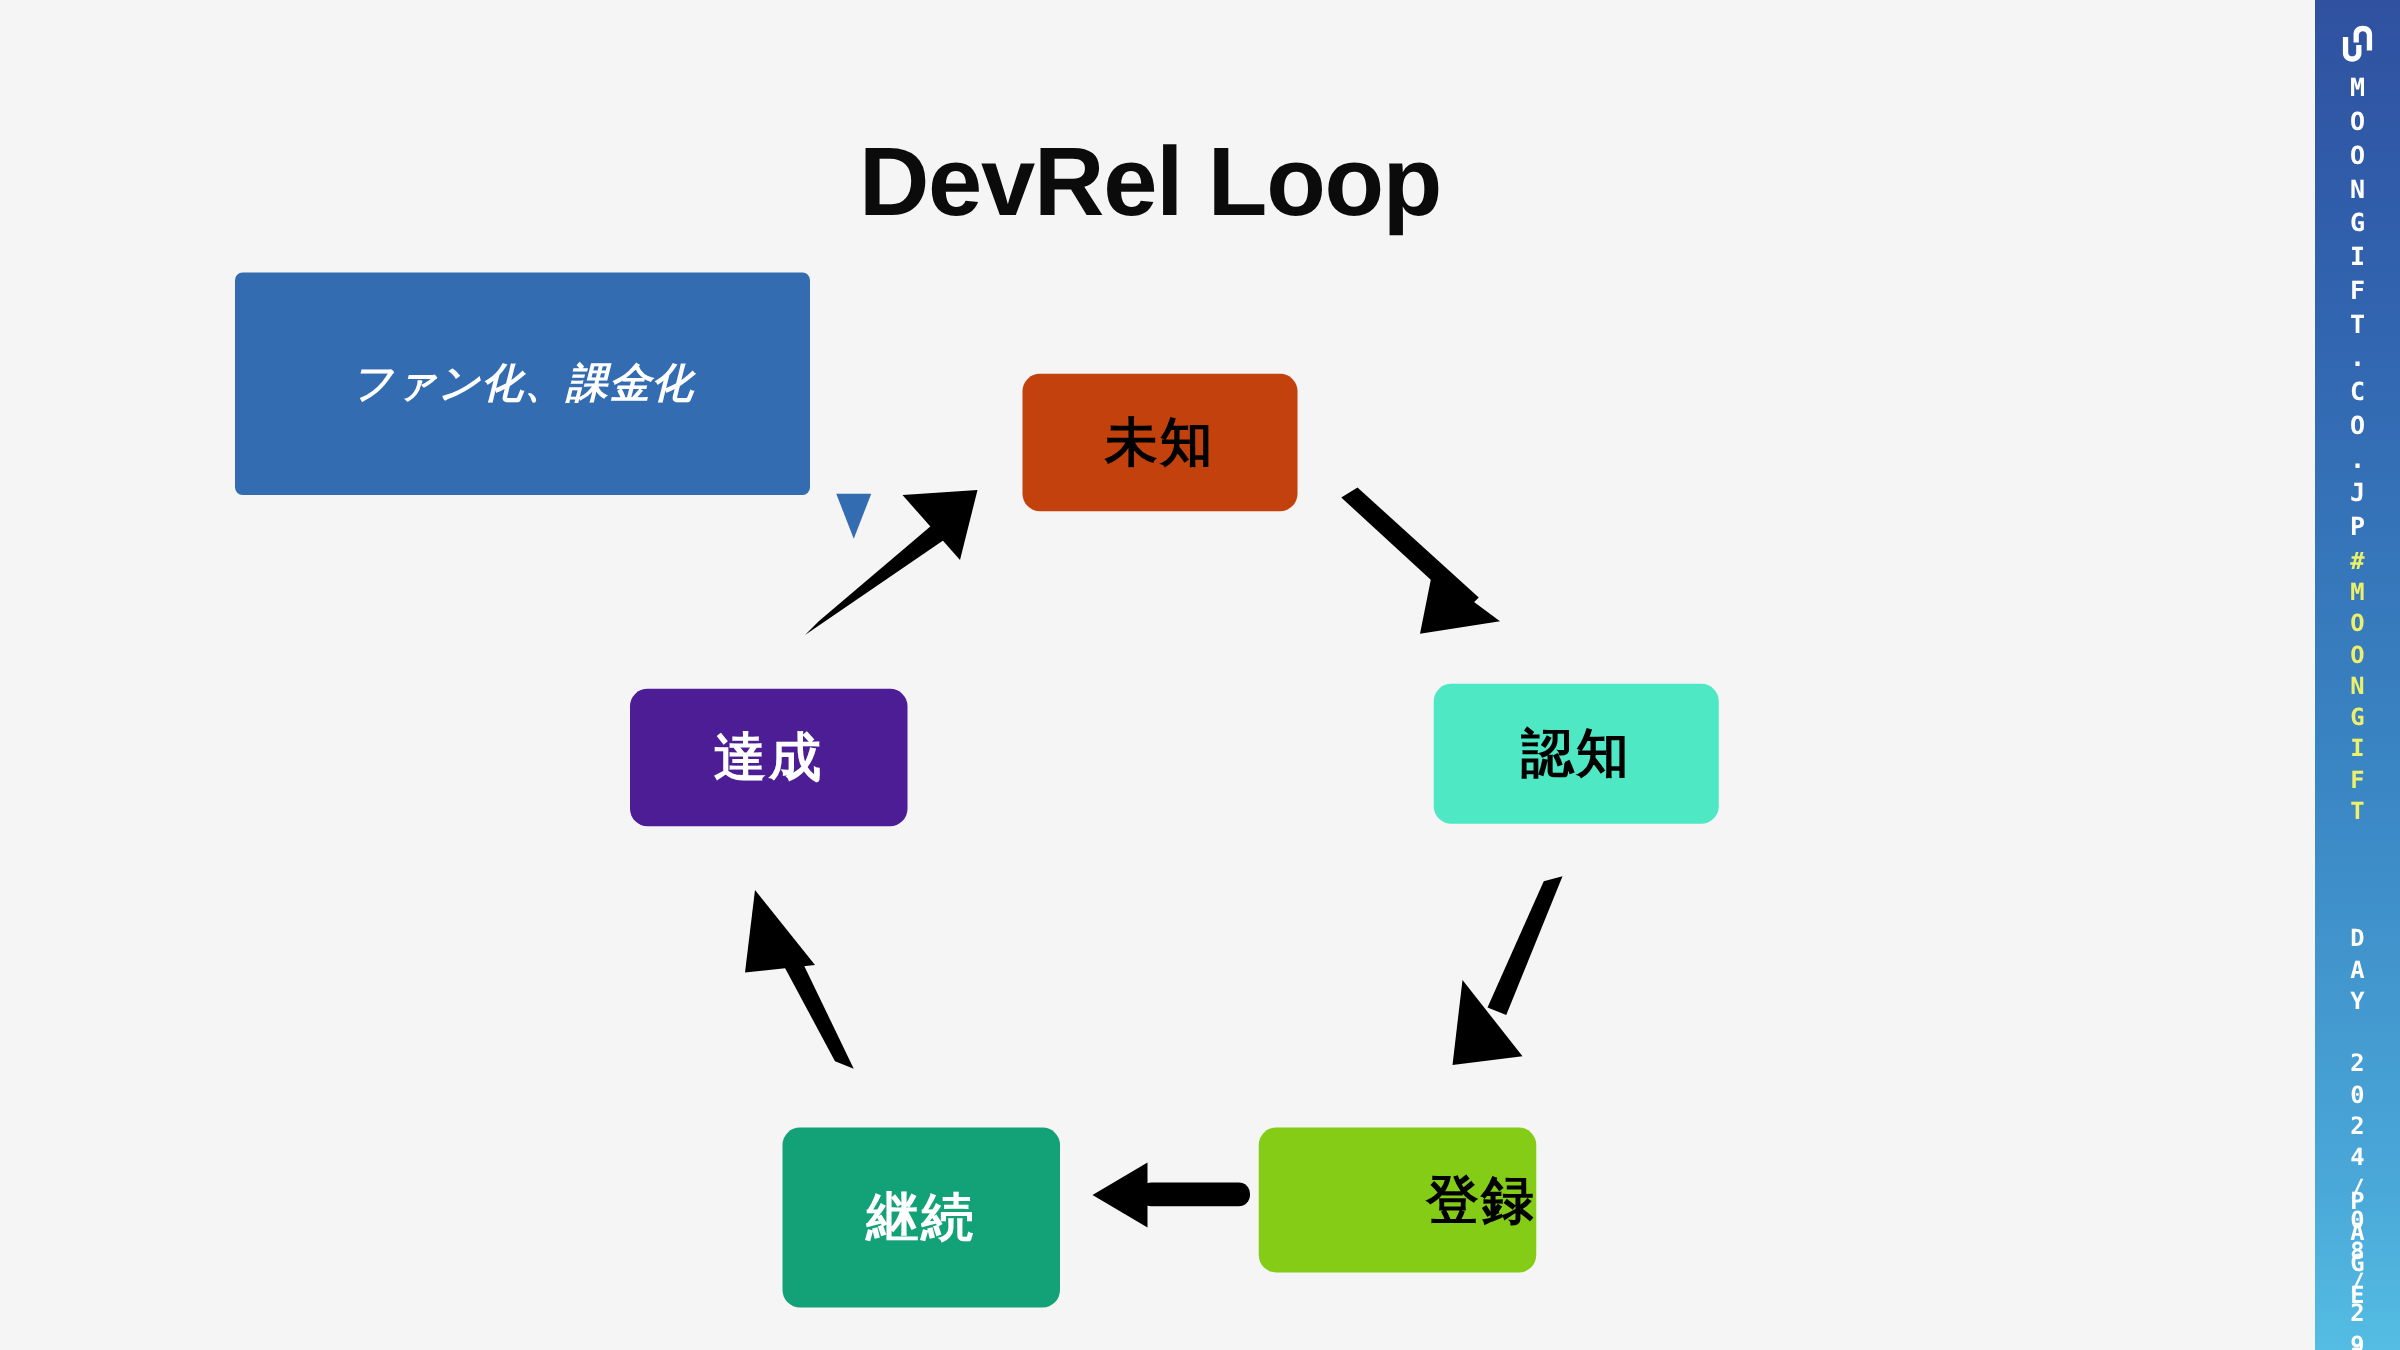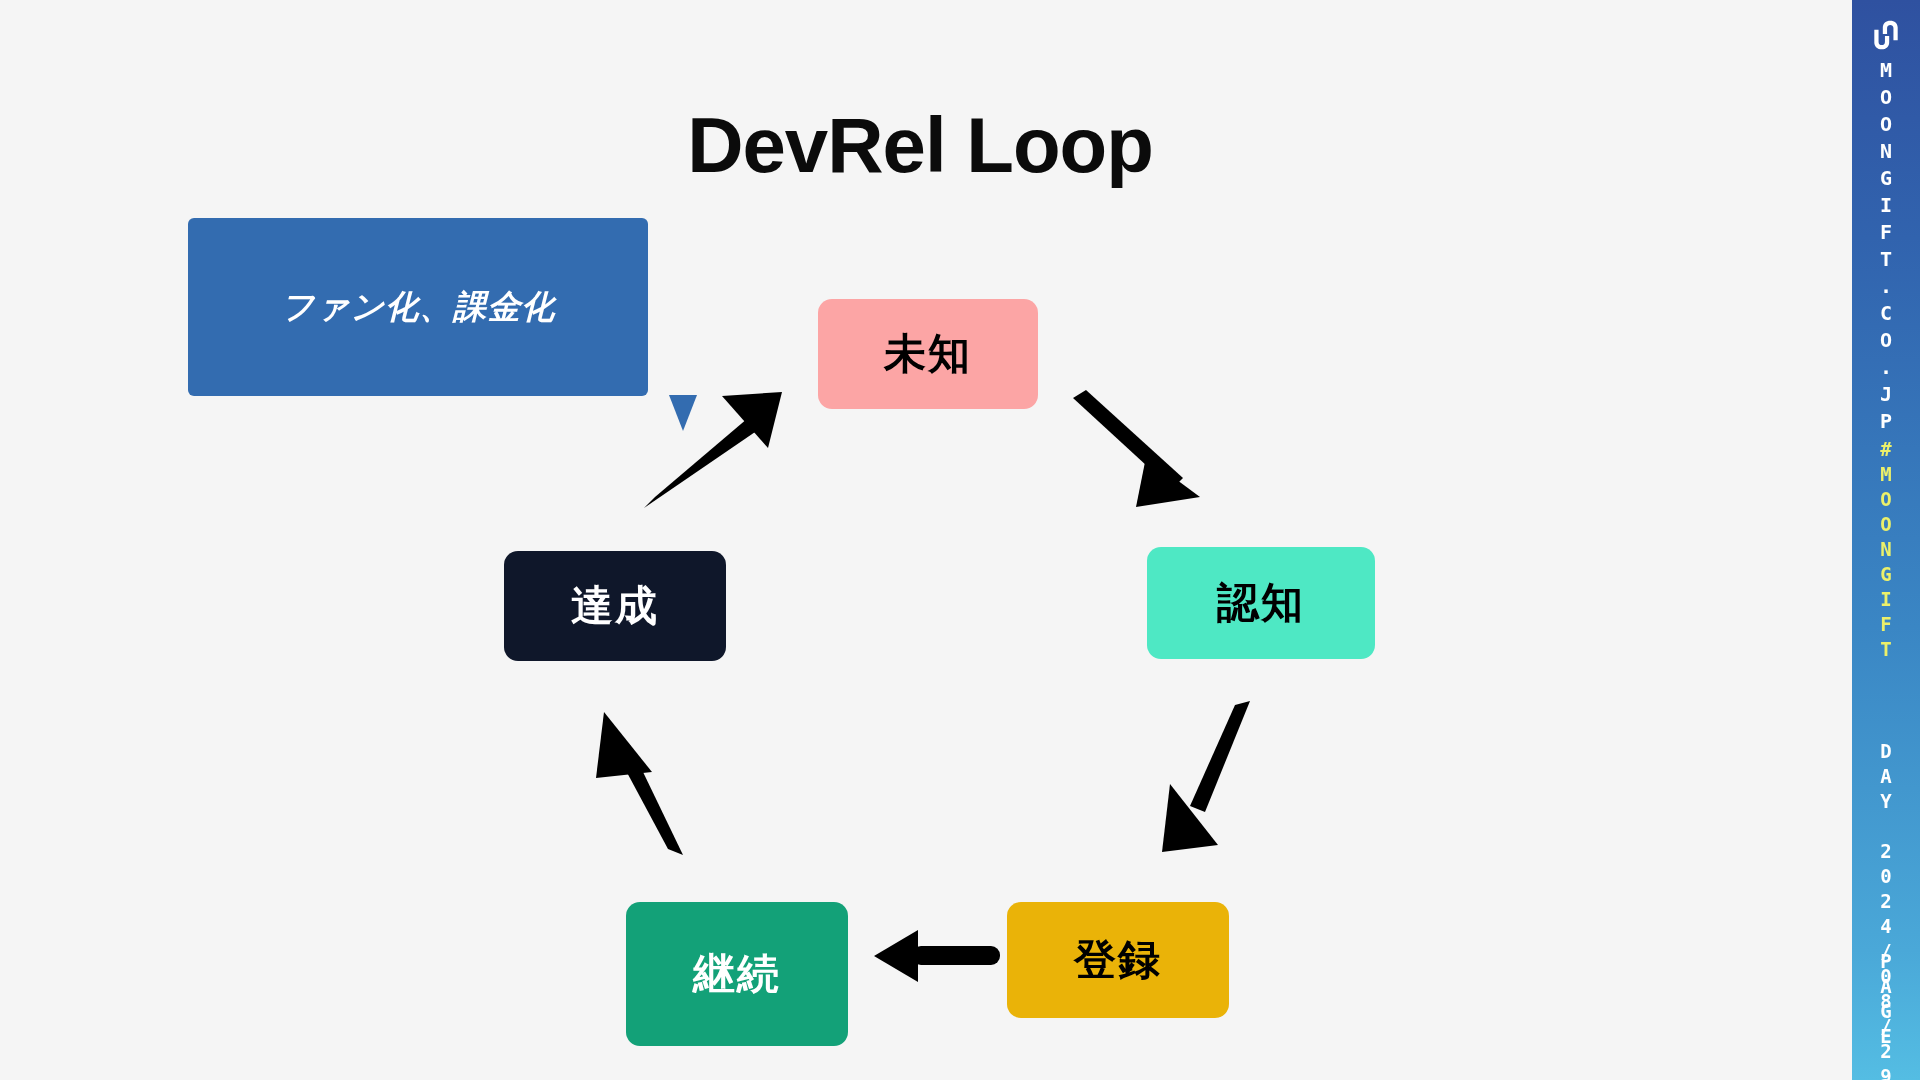--- a/index.html
+++ b/index.html
@@ -135,33 +135,33 @@
 
 <div id="slide" style="background: rgb(245, 245, 245);">
 
   <div id="page-title" style="color: rgb(11, 11, 11);">DevRel Loop</div>
 
   <div id="callout" style="background: rgb(51, 108, 176);">
     <div id="callout-text" style="color: rgb(255, 255, 255);">ファン化、課金化</div>
   </div>
   <div id="callout-tail" style="border-top-color: rgb(51, 108, 176);"></div>
 
-  <div class="node" id="node-unknown" style="background: #fca5a5; color: rgb(0, 0, 0);">
+  <div class="node" id="node-unknown" style="background: #c2410c; color: rgb(0, 0, 0);">
     <span>未知</span>
   </div>
   <div class="node" id="node-aware" style="background: rgb(78, 232, 196); color: rgb(0, 0, 0); text-align: center;">
     <span>認知</span>
   </div>
-  <div class="node" id="node-register" style="background: #eab308; color: rgb(0, 0, 0);">
+  <div class="node" id="node-register" style="background: #84cc16; color: rgb(0, 0, 0); justify-content: flex-end;">
     <span>登録</span>
   </div>
   <div class="node" id="node-continue" style="background: rgb(19, 161, 120); color: rgb(255, 255, 255);">
     <span>継続</span>
   </div>
-  <div class="node" id="node-achieve" style="background: #0f172a; color: rgb(255, 255, 255);">
+  <div class="node" id="node-achieve" style="background: #4c1d95; color: rgb(255, 255, 255);">
     <span>達成</span>
   </div>
 
   <svg class="arrow-layer" viewBox="0 0 1840 1080">
 
     <g fill="#000000">
       <path d="M1073,398 L1086,390 L1183,478 L1172,489 Z"></path>
       <path d="M1146,457 L1200,497 L1136,507 Z"></path>
     </g>
 

